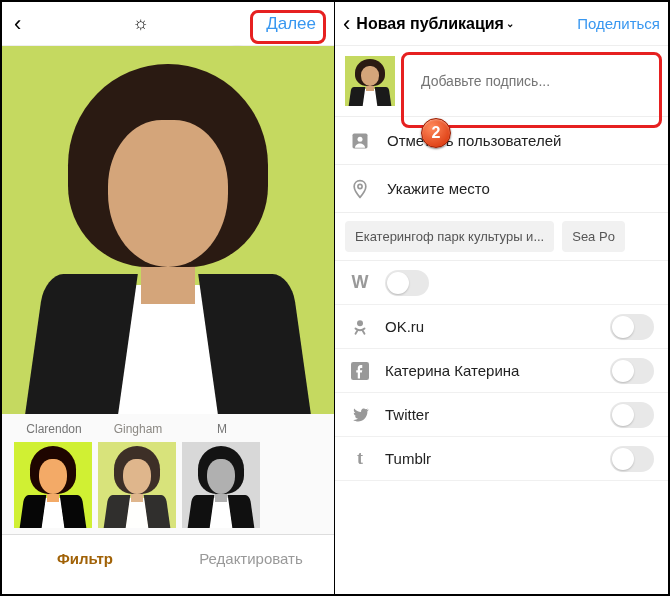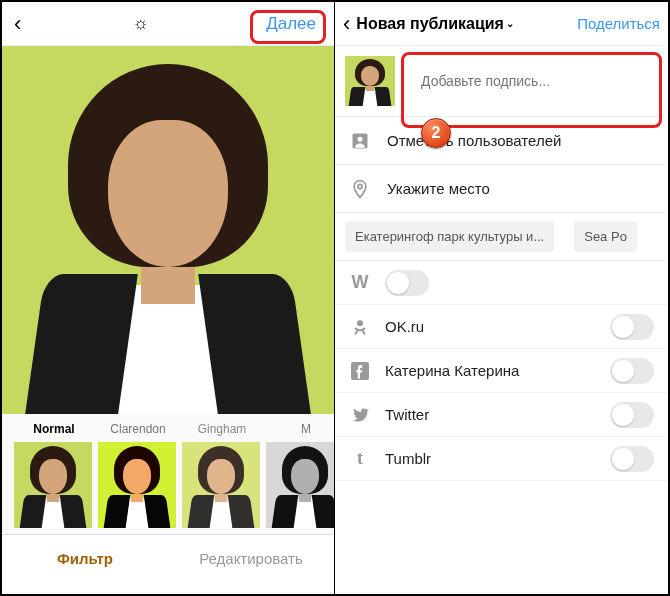--- a/index.html
+++ b/index.html
@@ -36,21 +36,21 @@
 .share-btn { color: #3897f0; font-size: 15px; }
 
 .caption-row { display: flex; padding: 10px; gap: 22px; border-bottom: 1px solid #eee; position: relative; }
 .caption-thumb { width: 50px; height: 50px; background: #c5d960; flex-shrink: 0; position: relative; overflow: hidden; }
 .caption-input { flex: 1; border: none; font-size: 14px; color: #999; padding: 4px; }
 .hl2 { top: 6px; left: 66px; right: 6px; height: 76px; }
 .b2 { top: 72px; left: 86px; }
 
 .list-row { height: 48px; display: flex; align-items: center; padding: 0 14px; gap: 16px; border-bottom: 1px solid #eee; font-size: 15px; color: #222; }
 .row-icon { width: 22px; height: 22px; display: flex; align-items: center; justify-content: center; color: #999; font-size: 18px; flex-shrink: 0; }
-.chips-row { padding: 8px 10px; display: flex; gap: 20px; border-bottom: 1px solid #eee; overflow: hidden; }
+.chips-row { padding: 8px 10px; display: flex; gap: 8px; border-bottom: 1px solid #eee; overflow: hidden; }
 .chip { background: #f1f1f1; border-radius: 4px; padding: 8px 10px; font-size: 13px; color: #555; white-space: nowrap; }
 
 .share-row { height: 44px; display: flex; align-items: center; padding: 0 14px; gap: 14px; border-bottom: 1px solid #f0f0f0; font-size: 15px; color: #222; }
 .share-icon { width: 22px; height: 22px; display: flex; align-items: center; justify-content: center; flex-shrink: 0; }
 .share-label { flex: 1; }
 .toggle { width: 44px; height: 26px; background: #e8e8e8; border-radius: 13px; position: relative; }
 .toggle::after { content: ''; position: absolute; width: 22px; height: 22px; background: #fff; border-radius: 50%; top: 2px; left: 2px; box-shadow: 0 1px 2px rgba(0,0,0,.2); }
 
 
 .person { position: absolute; inset: 0; }
@@ -84,33 +84,20 @@
         <div class="shirt"></div>
           <div class="jacket-l"></div>
           <div class="jacket-r"></div>
         <div class="neck"></div>
           <div class="hair"></div>
           <div class="face"></div>
       </div>
     </div>
 
     <div class="filters-row">
-      <div class="filter-item active">
-        <div class="filter-name">Normal</div>
-        <div class="filter-thumb">
-            <div class="person">
-              <div class="shirt"></div>
-              <div class="jacket-l"></div>
-              <div class="jacket-r"></div>
-              <div class="neck"></div>
-              <div class="hair"></div>
-              <div class="face"></div>
-            </div>
-          </div>
-      </div>
       <div class="filter-item f-clarendon">
         <div class="filter-name">Clarendon</div>
         <div class="filter-thumb">
             <div class="person">
               <div class="shirt"></div>
               <div class="jacket-l"></div>
               <div class="jacket-r"></div>
               <div class="neck"></div>
               <div class="hair"></div>
               <div class="face"></div>

